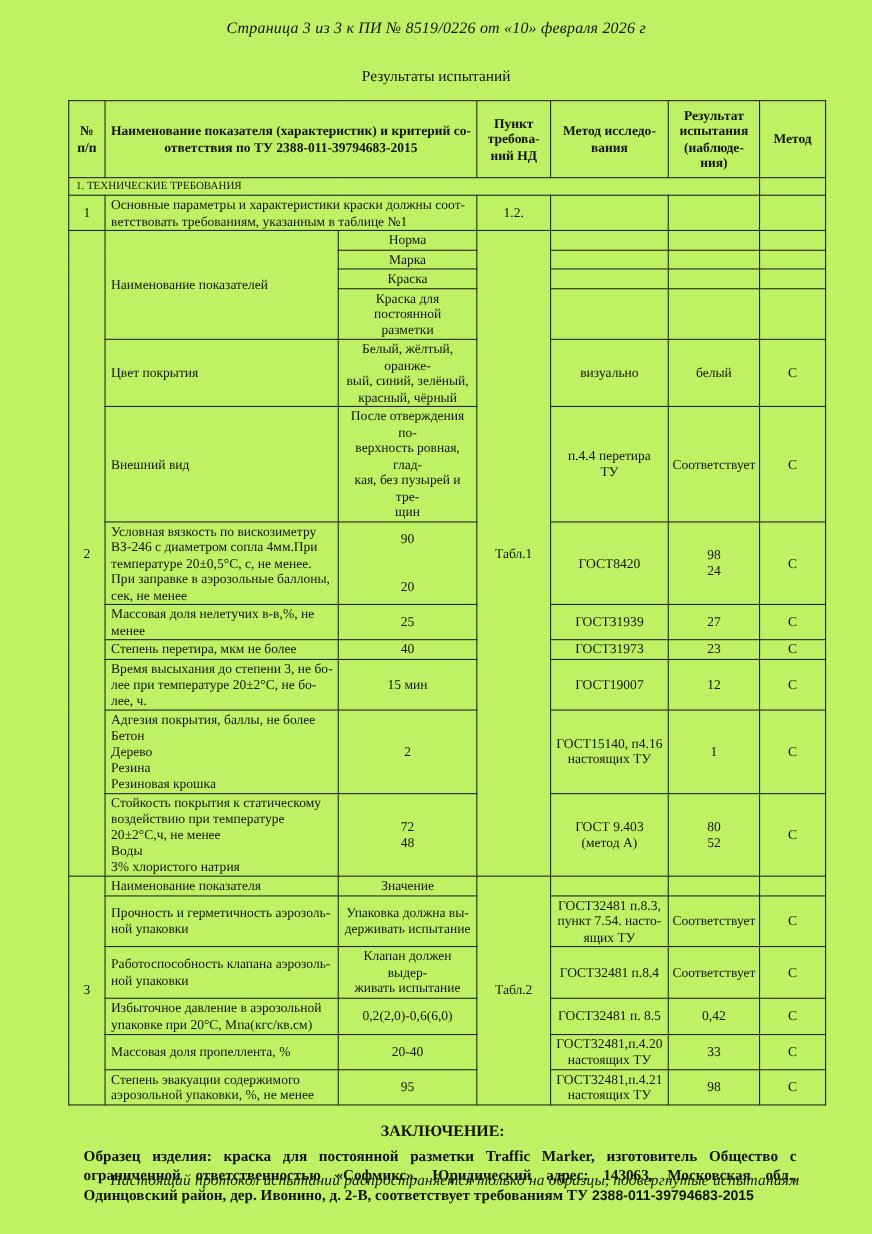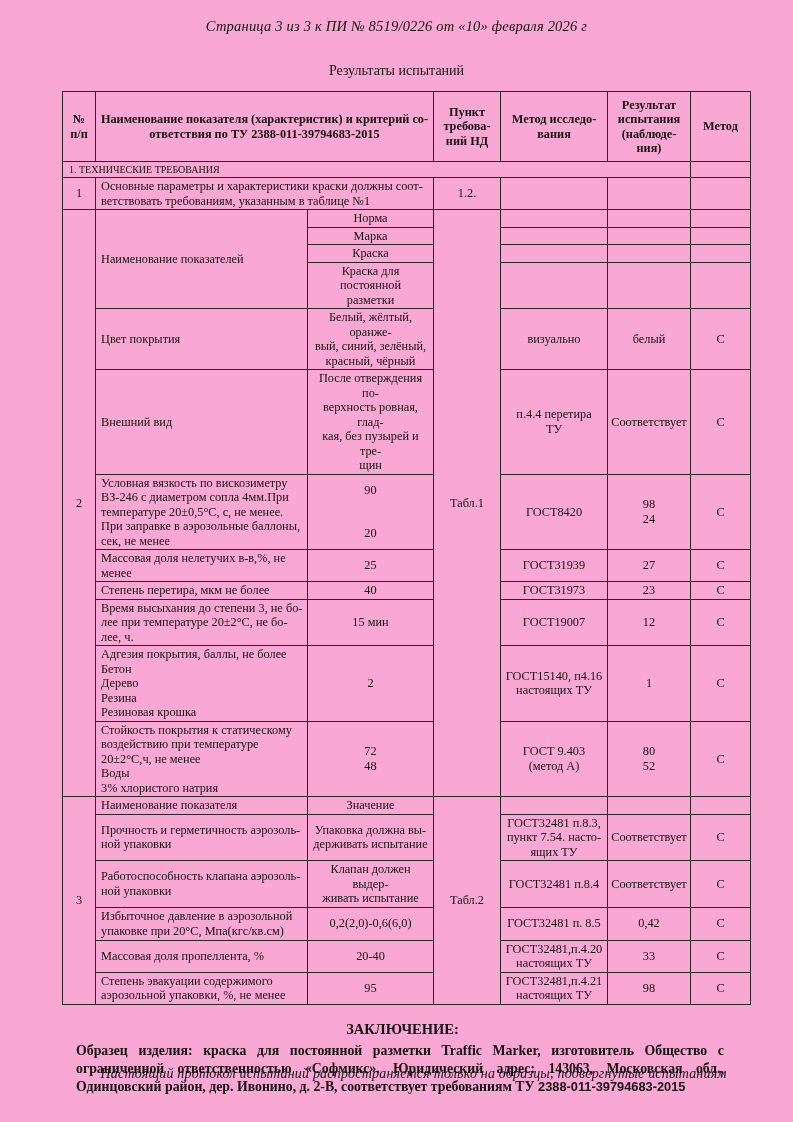--- a/index.html
+++ b/index.html
@@ -1,20 +1,20 @@
 <!DOCTYPE html>
 <html><head>
 <meta charset="utf-8">
 <style>
   html,body{margin:0;padding:0;background:#e8e8e8;}
   .page{
     position:relative;
     width:793px;height:1122px;
     margin:0 auto;
-    background:#f9a8d4;
+    background:#bef264;
     font-family:"Liberation Serif","DejaVu Serif",serif;
     color:#141414;
     overflow:hidden;
   }
   .page-line{
     text-align:center;
     padding-top:18px;
     font-style:italic;
     font-size:14.5px;
     letter-spacing:.2px;

